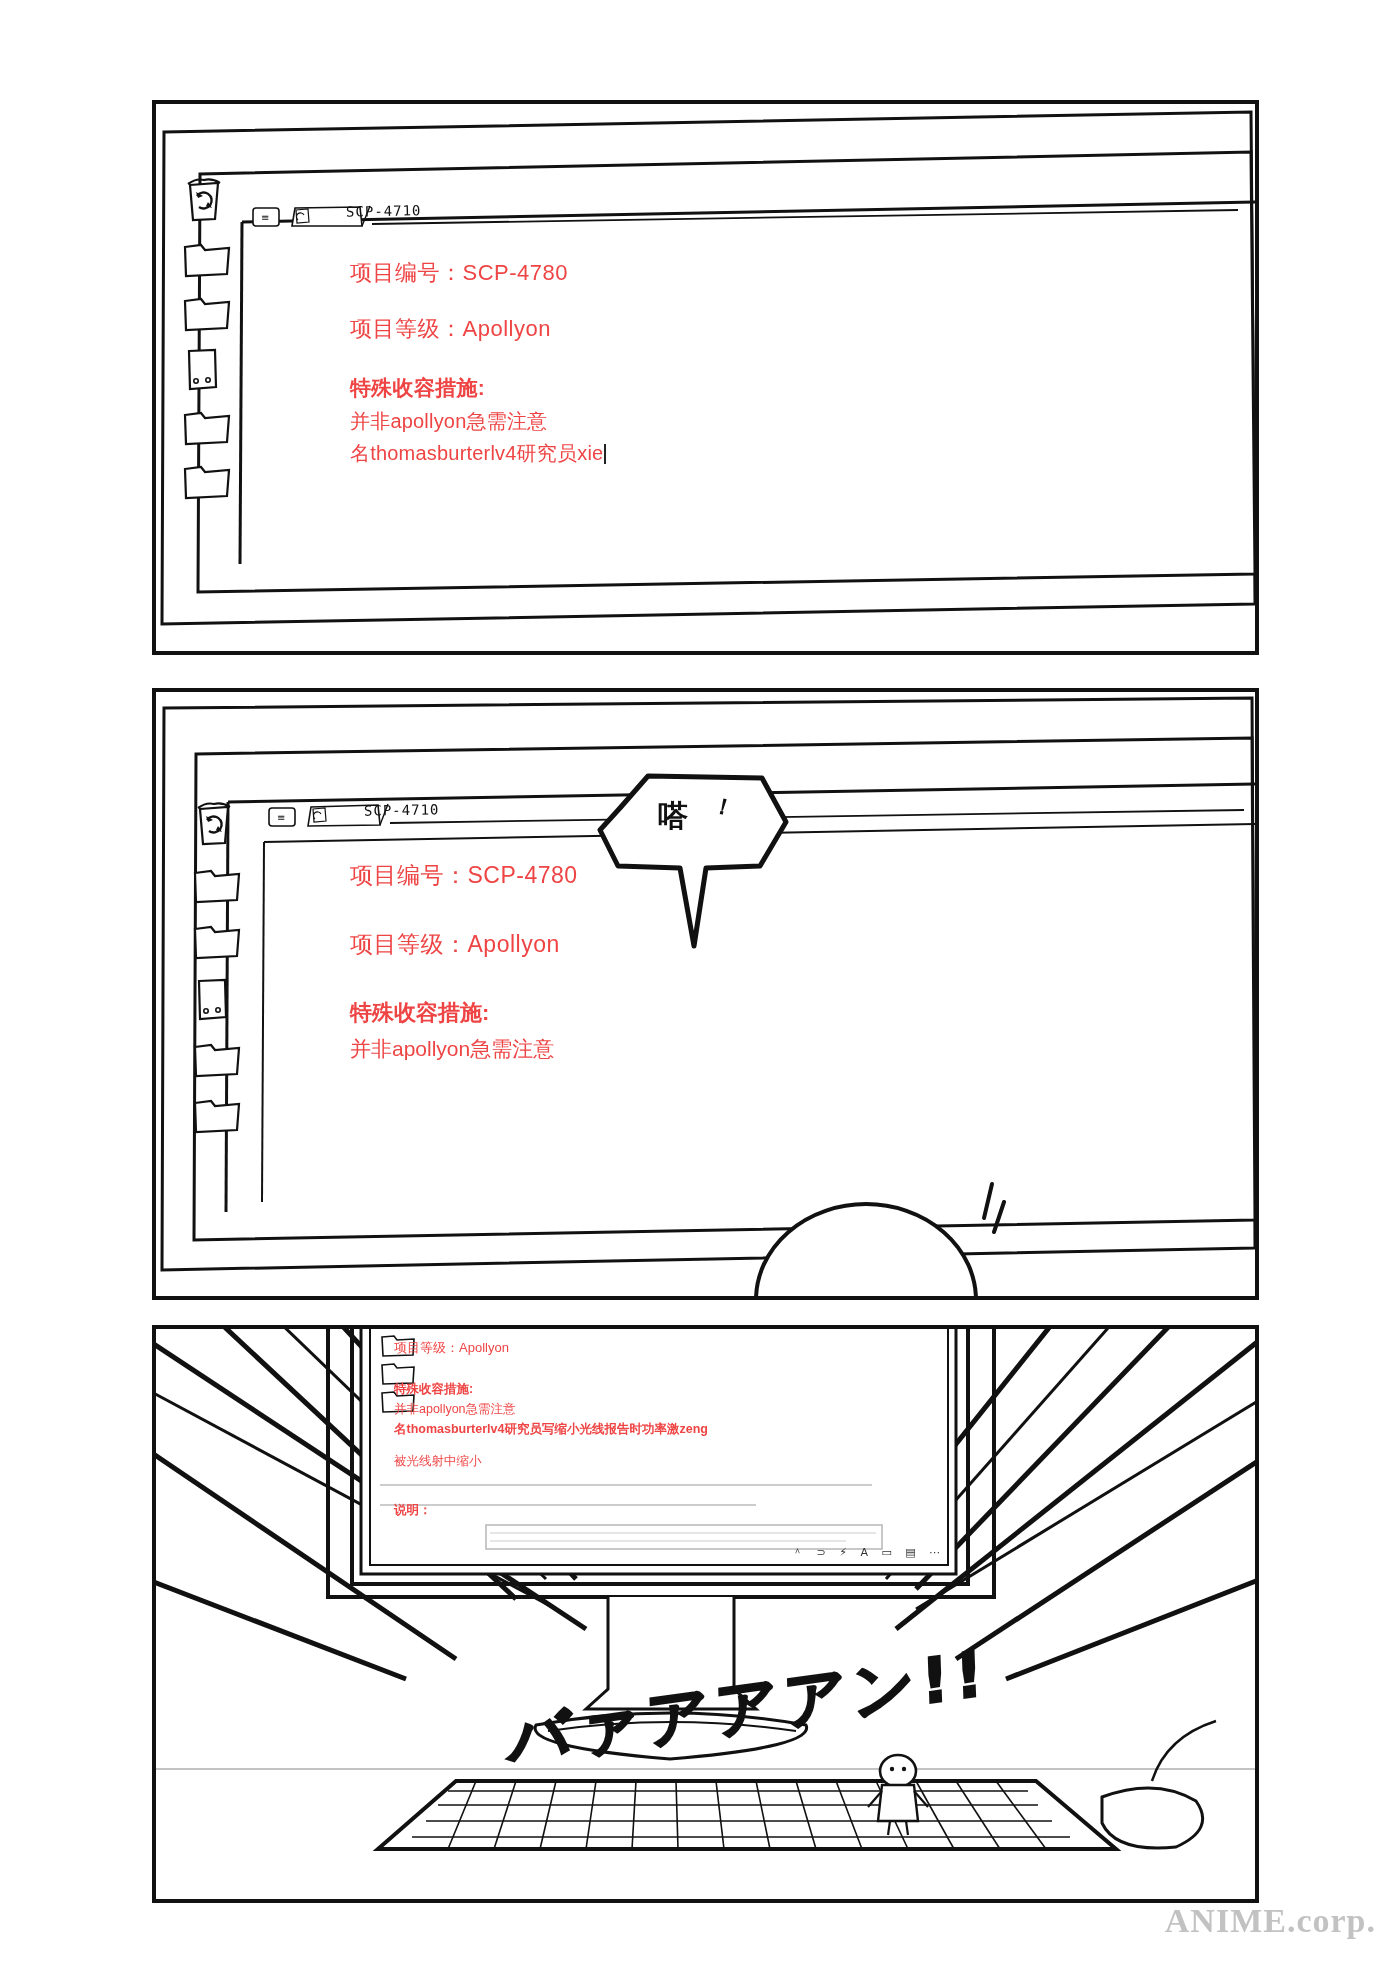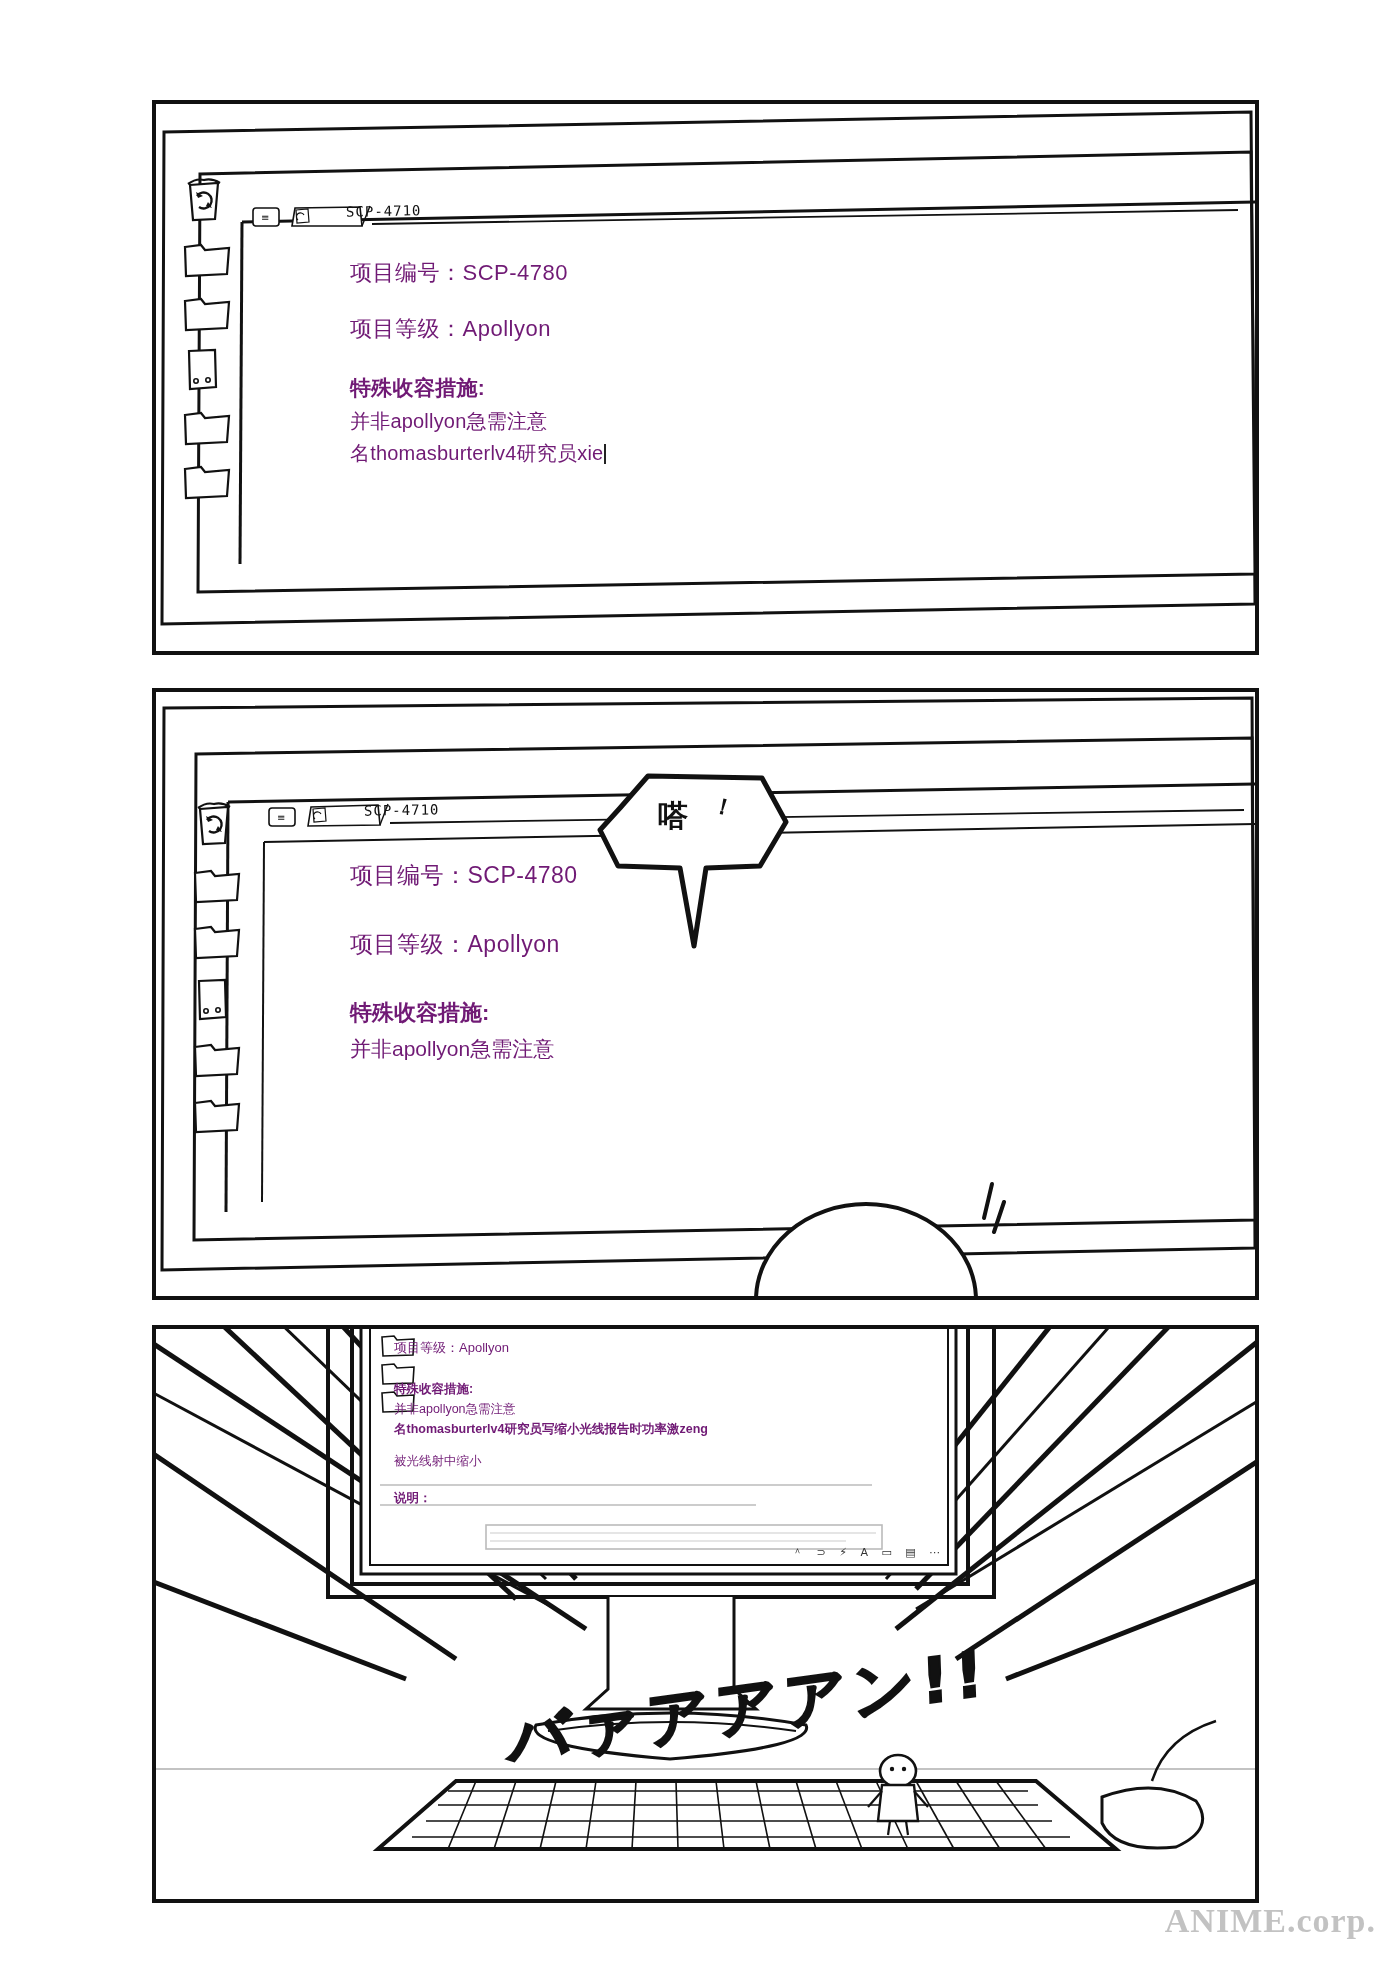--- a/index.html
+++ b/index.html
@@ -33,21 +33,21 @@
   .ico svg{display:block;}
 
   
   .titlebar{position:absolute;}
   .titlebar svg{display:block;}
 
   
   .doc{position:absolute;}
   .doc .line{
     font-family:"Liberation Sans","DejaVu Sans",sans-serif;
-    color:#701a75;white-space:nowrap;
+    color:#ef4444;white-space:nowrap;
   }
   .p1 .hdr{font-size:22px;line-height:1.0;letter-spacing:.5px;font-weight:500;}
   .p1 .bhdr{font-size:21px;font-weight:700;letter-spacing:.3px;}
   .p1 .body{font-size:20px;letter-spacing:.2px;}
   .p2 .hdr{font-size:23px;font-weight:500;letter-spacing:.5px;}
   .p2 .bhdr{font-size:22px;font-weight:700;}
   .p2 .body{font-size:21px;}
   .p3 .hdr{font-size:13px;font-weight:500;}
   .p3 .bhdr{font-size:12.5px;font-weight:700;}
   .p3 .body{font-size:12.5px;}
@@ -339,21 +339,21 @@
           <path d="M226 64 L238 63 L241 67 L258 66 L257 82 L227 83 Z" fill="#fff" stroke="#111" stroke-width="1.6"></path>
         </g>
       </svg>
     </div>
 
     <div class="doc p3" style="left:238px;top:10px;">
       <div class="line hdr" style="margin-bottom:24px;">项目等级：Apollyon</div>
       <div class="line bhdr" style="margin-bottom:3px;">特殊收容措施:</div>
       <div class="line body" style="margin-bottom:3px;">并非apollyon急需注意</div>
       <div class="line body" style="margin-bottom:15px;font-weight:bold;">名thomasburterlv4研究员写缩小光线报告时功率激zeng</div>
-      <div class="line body" style="margin-bottom:20px;font-family:Liberation Mono, monospace;">被光线射中缩小</div>
+      <div class="line body" style="margin-bottom:32px;font-family:Liberation Mono, monospace;">被光线射中缩小</div>
       <div class="line bhdr">说明：</div>
     </div>
 
     <div style="position:absolute;left:636px;top:216px;font-size:11px;letter-spacing:5px;color:#333;
                 font-family:'DejaVu Sans','Liberation Sans',sans-serif;">＾ ⊃ ⚡ A ▭ ▤ ⋯</div>
 
     <div class="sfx" style="left:350px;top:336px;font-size:62px;transform:rotate(-8deg) skewX(-6deg);letter-spacing:6px;">バァアアアン!!</div>
   </div>
 
   <div class="brand">ANIME.corp.</div>

